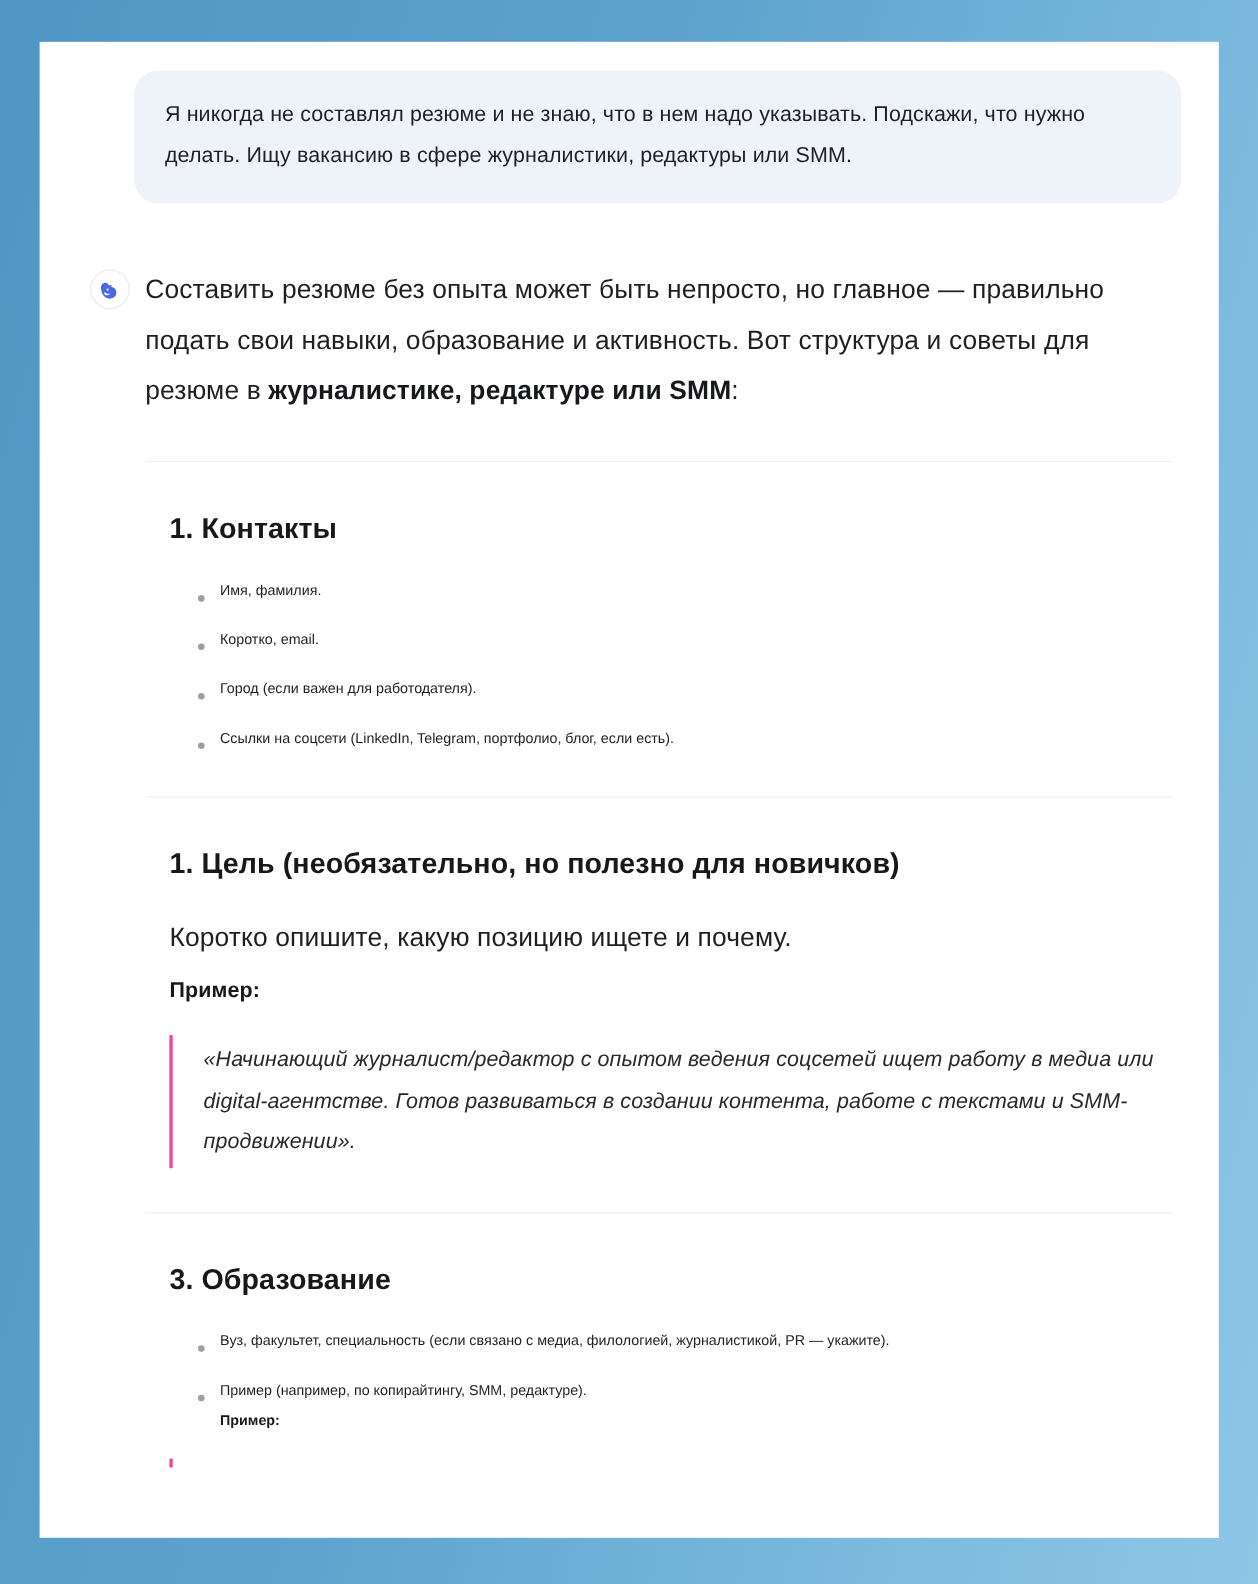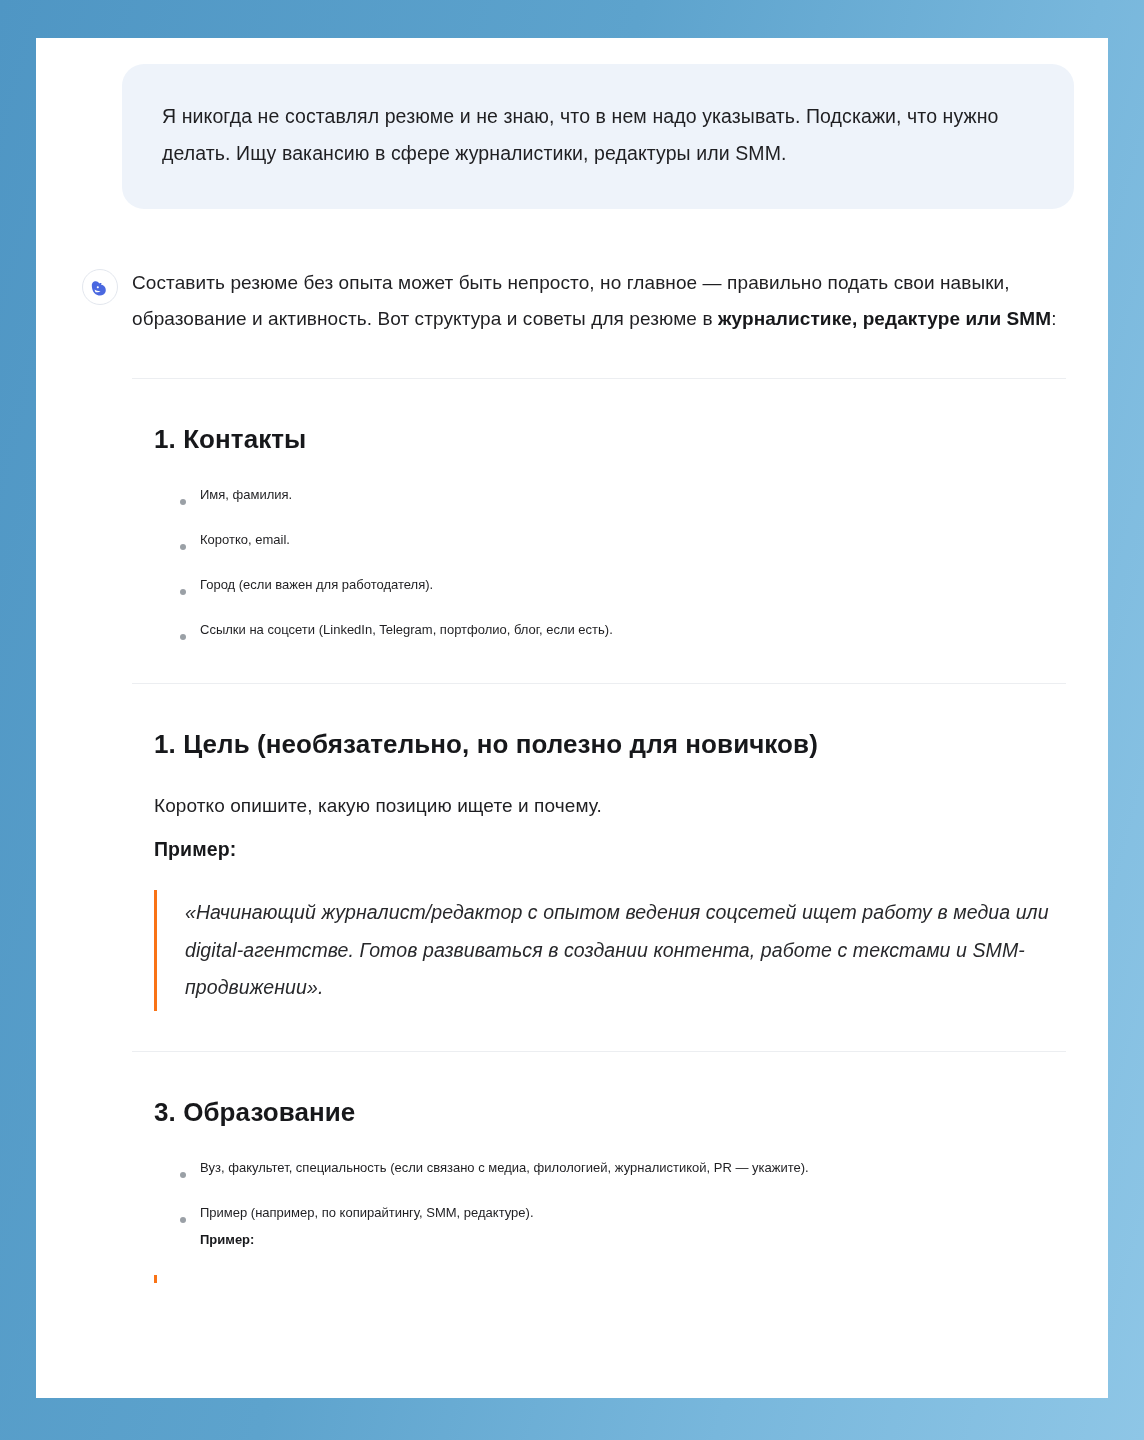--- a/index.html
+++ b/index.html
@@ -38,21 +38,21 @@
     justify-content: flex-end;
     padding: 26px 34px 0 34px;
   }
   .user-bubble {
     background: #eef3fa;
     border-radius: 22px;
     padding: 22px 30px 24px 28px;
     max-width: 952px;
   }
   .user-bubble p {
-    margin: 12px;
+    margin: 0;
     font-size: 19.5px;
     line-height: 1.92;
     color: #1f1f22;
     letter-spacing: 0.005em;
   }
 
   
   .assistant-row {
     display: flex;
     align-items: flex-start;
@@ -75,21 +75,21 @@
   .avatar svg { display: block; }
 
   .assistant-body {
     flex: 1 1 auto;
     padding-right: 8px;
     min-width: 0;
   }
 
   .assistant-body p {
     margin: 0;
-    font-size: 19px;
+    font-size: 24px;
     line-height: 1.92;
     color: #1f1f22;
     letter-spacing: 0.005em;
   }
 
   strong { font-weight: 700; color: #17181b; }
 
   hr.rule {
     border: 0;
     border-top: 1px solid #eceef1;
@@ -144,21 +144,21 @@
     margin: 0;
     font-weight: 700;
     color: #17181b;
     font-size: 19.5px;
     line-height: 1.92;
   }
 
   blockquote.quote {
     margin: 22px 0 0 0;
     padding: 4px 0 4px 28px;
-    border-left: 3px solid #f97316;
+    border-left: 3px solid #ec4899;
   }
   blockquote.quote p {
     margin: 0;
     font-size: 19.5px;
     line-height: 1.92;
     color: #27282b;
   }
   blockquote.quote p.ital { font-style: italic; }
 
   .pad-l { padding-left: 22px; }

